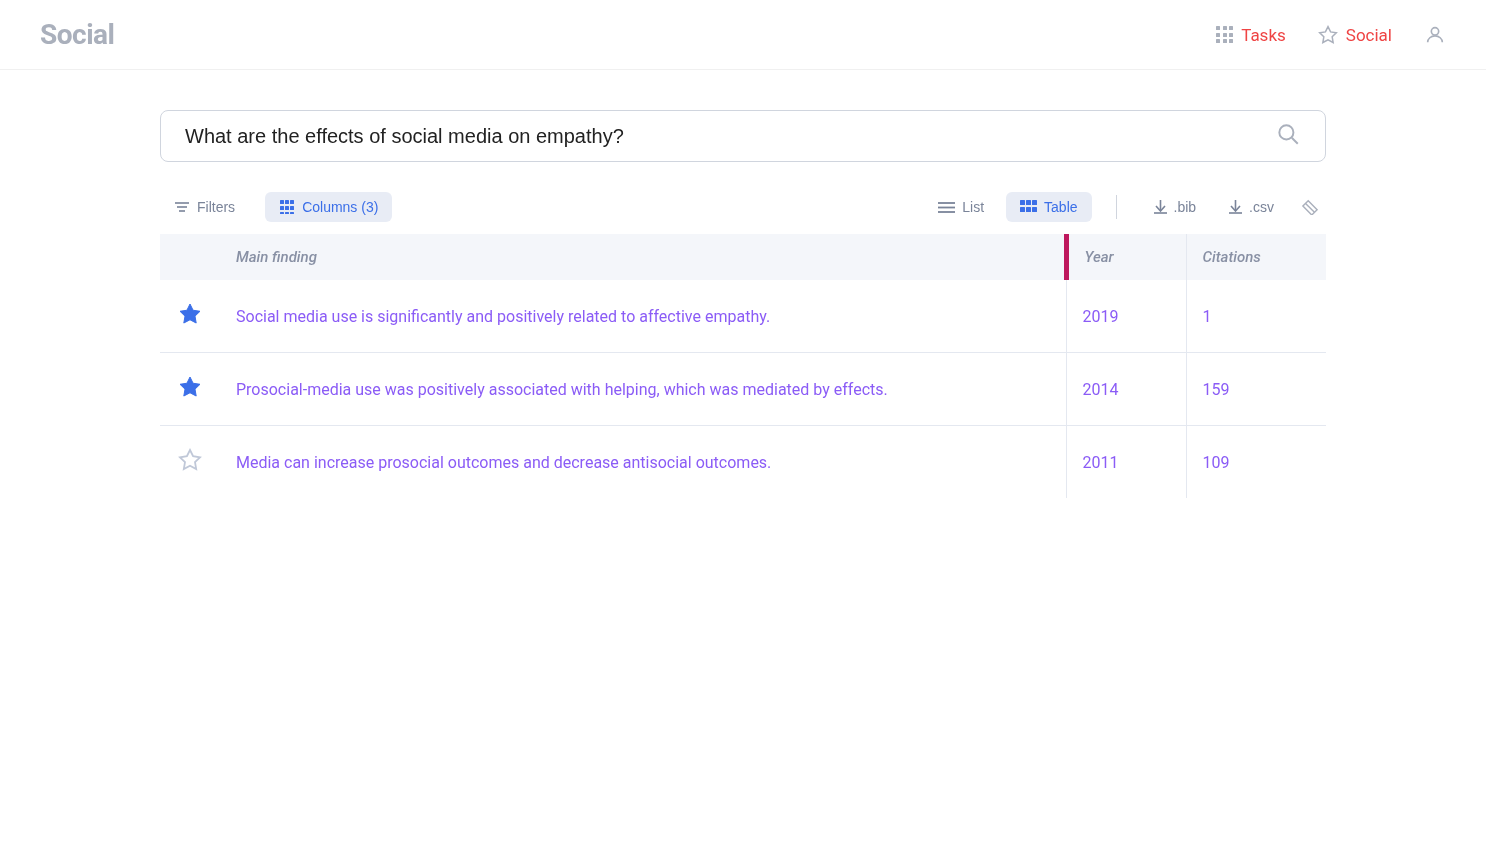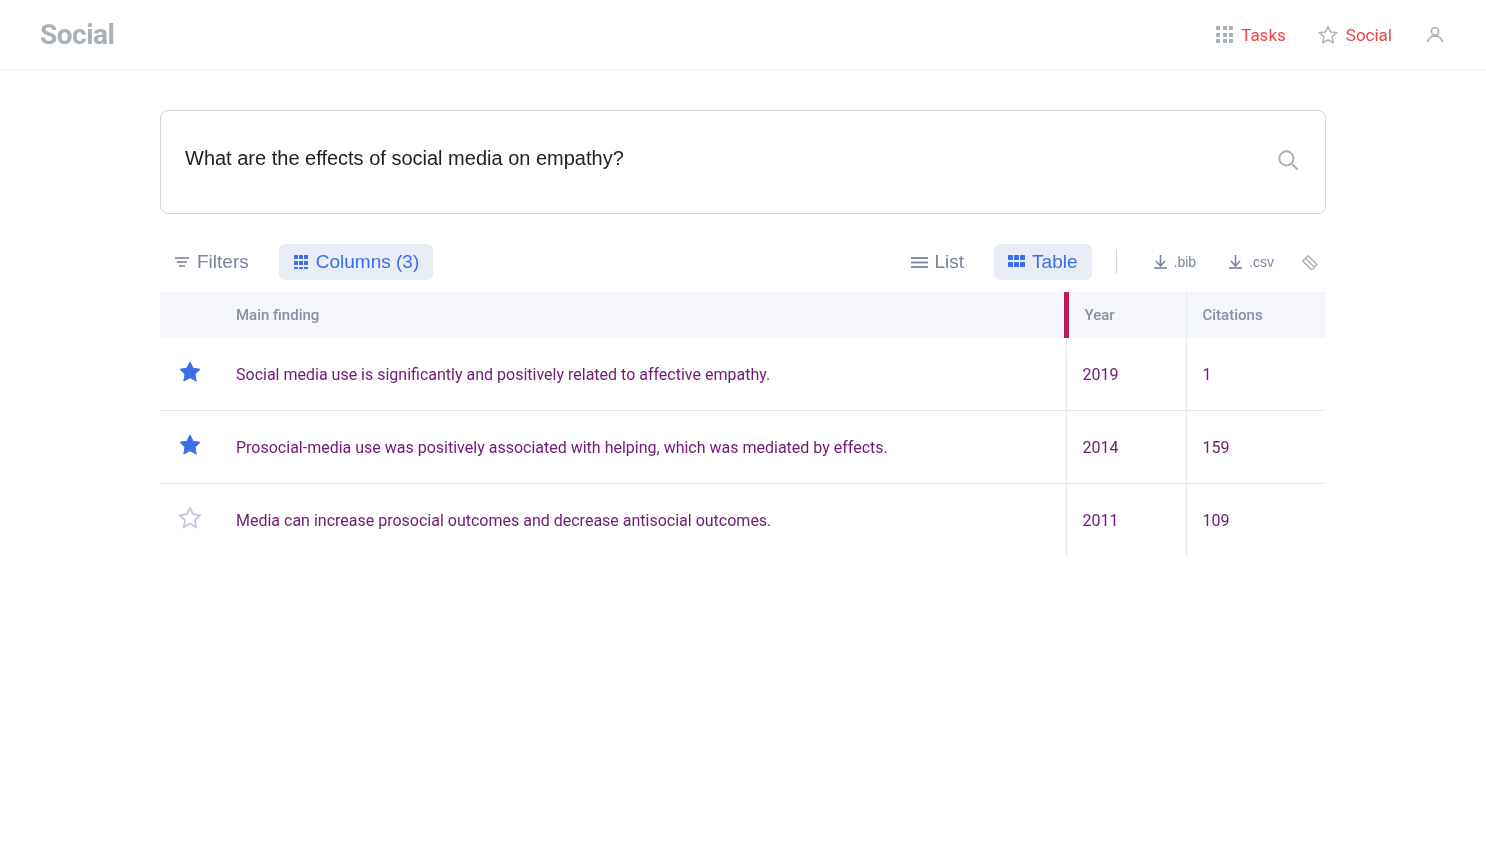--- a/index.html
+++ b/index.html
@@ -71,24 +71,24 @@
       height: 22px;
     }
 
     
     .search-area {
       padding: 40px 160px 30px;
     }
 
     .search-box {
       display: flex;
-      align-items: flex-start;
+      align-items: center;
       border: 1.5px solid #d0d5de;
       border-radius: 8px;
-      padding: 36px 24px;
+      padding: 10px 24px;
       background: #fff;
     }
 
     .search-input {
       flex: 1;
       border: none;
       outline: none;
       font-size: 20px;
       color: #222;
       background: transparent;
@@ -122,21 +122,21 @@
 
     .btn-toolbar {
       display: flex;
       align-items: center;
       gap: 7px;
       padding: 7px 14px;
       border-radius: 6px;
       border: none;
       background: transparent;
       cursor: pointer;
-      font-size: 19px;
+      font-size: 14px;
       color: #7a8499;
     }
 
     .btn-toolbar.active {
       background: #e8ecf5;
       color: #3b6fe8;
     }
 
     .btn-toolbar .icon {
       display: flex;
@@ -179,20 +179,21 @@
       padding: 0 160px;
     }
 
     .results-table {
       width: 100%;
       border-collapse: collapse;
     }
 
     .results-table thead tr {
       background: #f4f6fa;
+      font-style: italic;
     }
 
     .results-table thead th {
       padding: 14px 16px;
       text-align: left;
       font-size: 15px;
       font-weight: 500;
       color: #8890a4;
     }
 
@@ -218,21 +219,21 @@
       border-bottom: 1px solid #e4e8f0;
     }
 
     .results-table tbody tr:last-child {
       border-bottom: none;
     }
 
     .results-table tbody td {
       padding: 22px 16px;
       font-size: 16px;
-      color: #701a75;
+      color: #8b5cf6;
       vertical-align: middle;
     }
 
     .td-year, .td-citations {
       border-left: 1px solid #e4e8f0;
       color: #444;
     }
   </style>
 </head>
 <body>
@@ -304,21 +305,21 @@
           <rect x="6" y="7" width="4" height="4" rx="0.5" fill="#3b6fe8"></rect>
           <rect x="11" y="7" width="4" height="4" rx="0.5" fill="#3b6fe8"></rect>
           <rect x="1" y="13" width="4" height="2" rx="0.5" fill="#3b6fe8"></rect>
           <rect x="6" y="13" width="4" height="2" rx="0.5" fill="#3b6fe8"></rect>
           <rect x="11" y="13" width="4" height="2" rx="0.5" fill="#3b6fe8"></rect>
         </svg>
       </span>
       <span style="color:#3b6fe8;">Columns (3)</span>
     </button>
 
-    <div style="margin-left: auto; display: flex; align-items: flex-end; gap: 16px;">
+    <div style="margin-left: auto; display: flex; align-items: flex-end; gap: 8px;">
       <button class="btn-toolbar">
         <span class="icon">
           <svg width="17" height="13" viewBox="0 0 17 13" fill="none" stroke="#7a8499" stroke-width="1.8">
             <line x1="0" y1="2" x2="17" y2="2"></line>
             <line x1="0" y1="6.5" x2="17" y2="6.5"></line>
             <line x1="0" y1="11" x2="17" y2="11"></line>
           </svg>
         </span>
         <span>List</span>
       </button>

